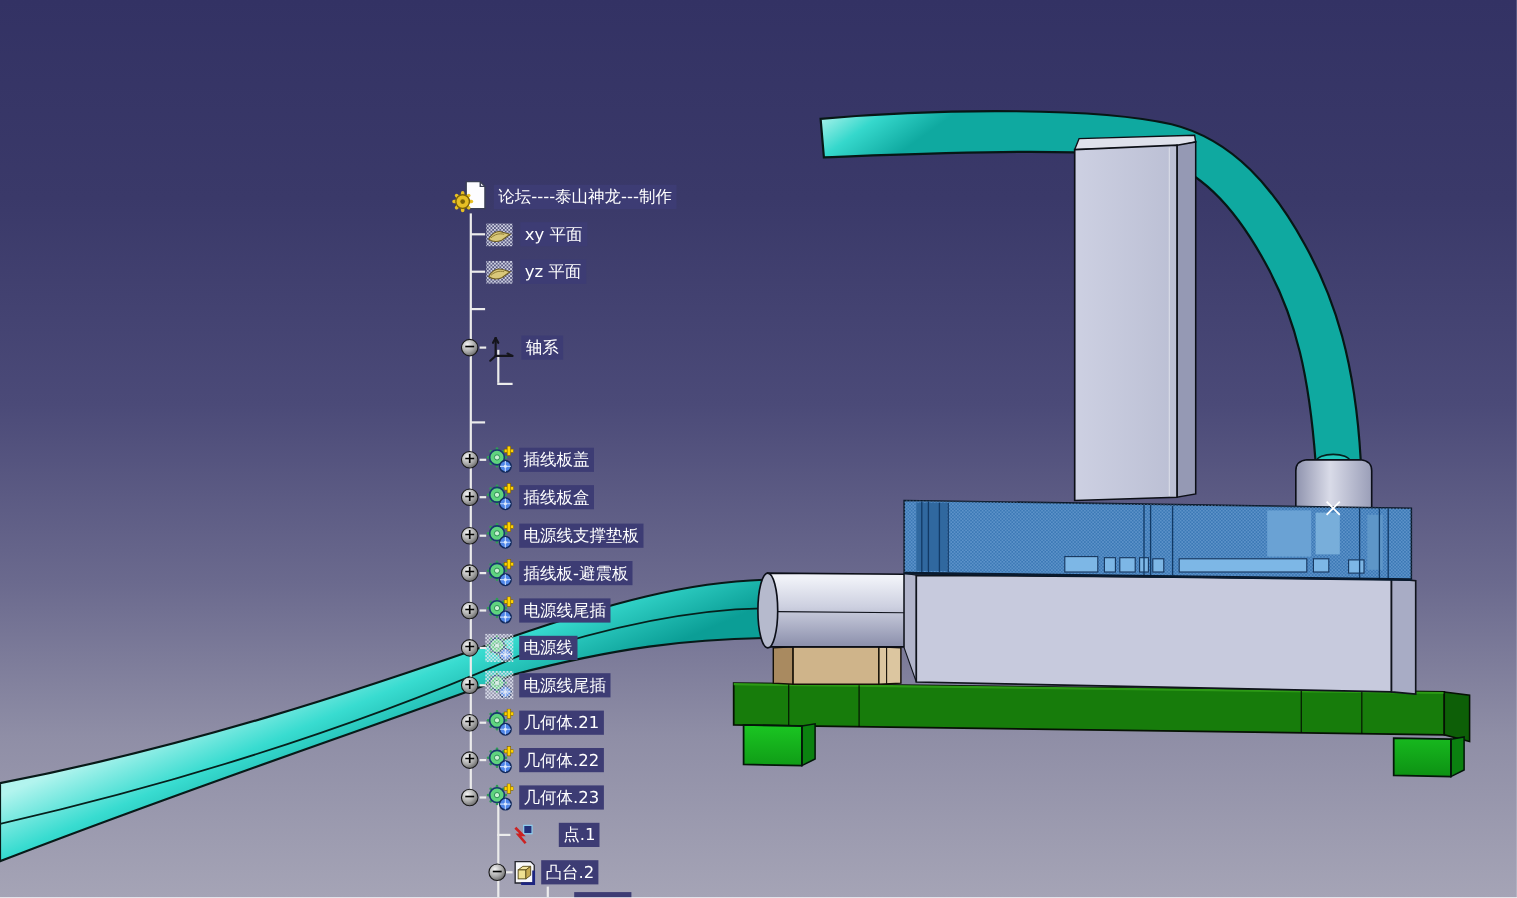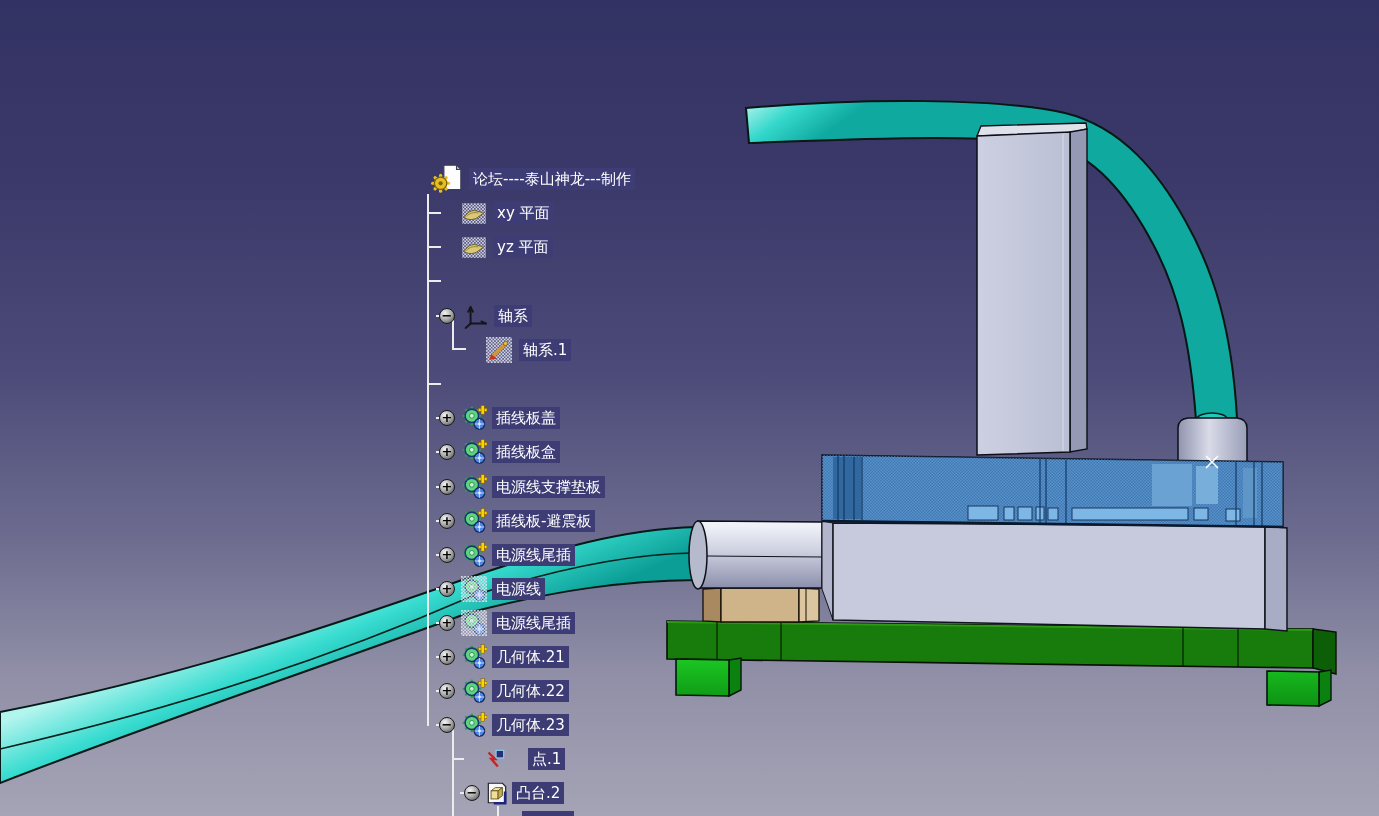--- a/index.html
+++ b/index.html
@@ -2,21 +2,21 @@
 <html><head>
 <meta charset="utf-8">
 <style>
   html,body{margin:0;padding:0;}
   body{font-family:"DejaVu Sans","Liberation Sans",sans-serif;}
   #stage{position:relative;width:1379px;height:816px;overflow:hidden;
     background:linear-gradient(180deg,#333264 0%,#3a3969 22%,#4b4a78 45%,#6b6a8e 65%,#8f8ea6 82%,#a5a4b6 100%);}
   #model{position:absolute;left:0;top:0;z-index:1;}
   
   .tline{position:absolute;background:#ececec;z-index:2;}
-  .trow{position:absolute;left:0;width:700px;height:34px;z-index:3;margin-left:20px;}
+  .trow{position:absolute;left:0;width:700px;height:34px;z-index:3;}
   .exp{position:absolute;top:9px;width:16px;height:16px;border-radius:50%;
     background:radial-gradient(circle at 35% 30%,#f4f4f4,#a8a8a8 50%,#4e4e4e 95%);
     border:1px solid #1a1a1a;color:#000;font-weight:bold;font-size:13px;line-height:14px;
     text-align:center;box-sizing:border-box;}
   .ticon{position:absolute;top:4px;width:26px;height:26px;}
   .ticon.big{width:32px;height:32px;top:1px;}
   .tlabel{position:absolute;top:6px;background:#3d3c74;color:#ffffff;font-size:15px;
     line-height:20px;padding:1px 4px;white-space:nowrap;}
   .sliver{position:absolute;background:#3d3c74;z-index:3;}
   
@@ -278,26 +278,20 @@
 
 
   <div class="trow" style="top:299px">
     <div class="exp" style="left:419px">−</div>
     <svg class="ticon" style="left:443px">
         <use href="#sym-axis"></use>
       </svg>
     <span class="tlabel" style="left:474px">轴系</span>
   </div>
 
-  <div class="trow" style="top:333px">
-    <svg class="ticon" style="left:466px">
-        <use href="#sym-axis1"></use>
-      </svg>
-    <span class="tlabel" style="left:499px">轴系.1</span>
-  </div>
 
 
   <div class="trow" style="top:401px">
     <div class="exp" style="left:419px">+</div>
     <svg class="ticon" style="left:441px">
         <use href="#sym-body"></use>
         <use href="#sym-plus"></use>
       </svg>
     <span class="tlabel" style="left:472px">插线板盖</span>
   </div>

